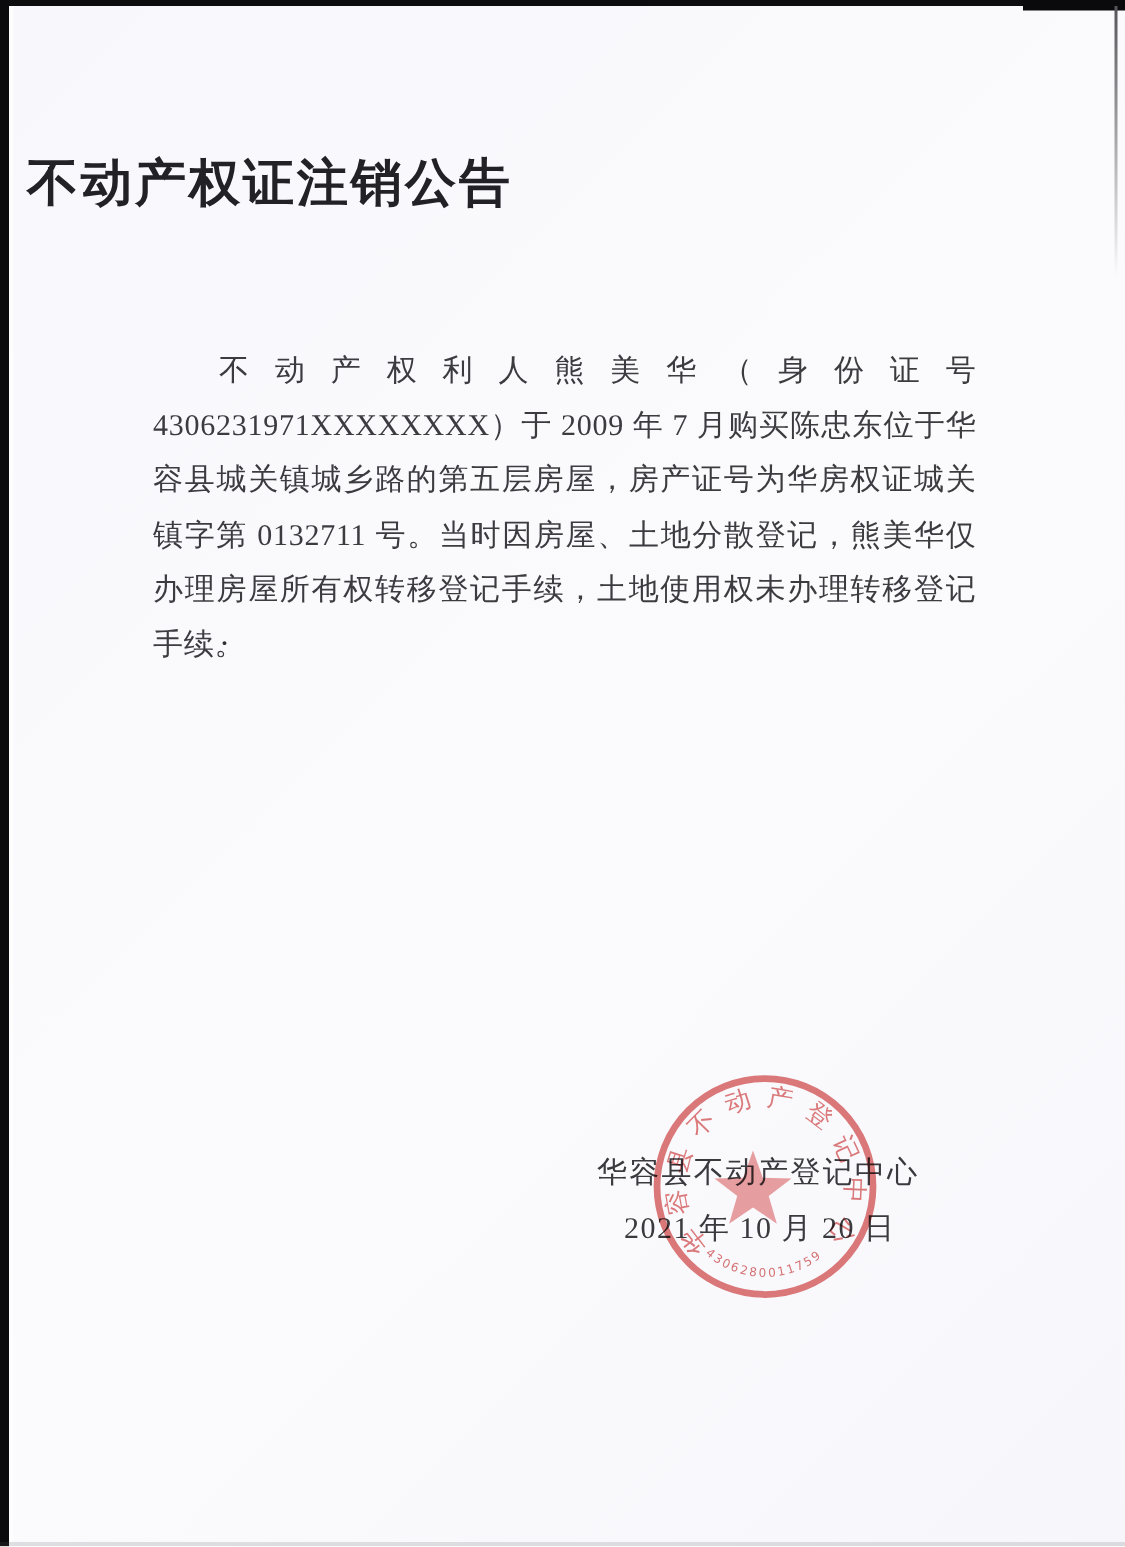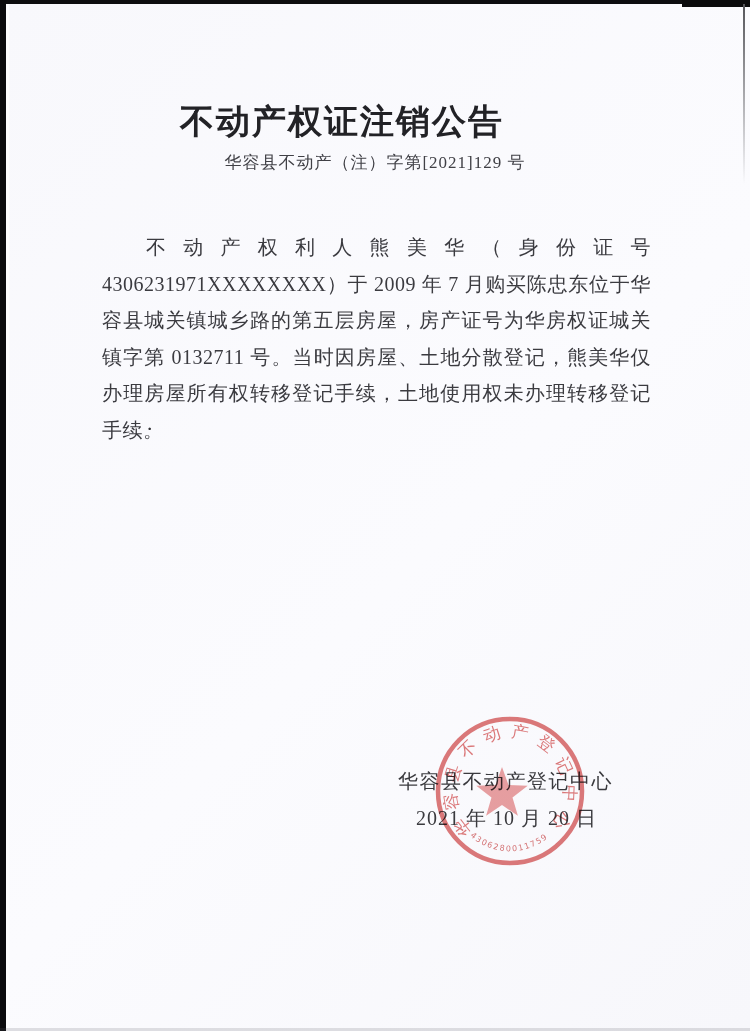--- a/index.html
+++ b/index.html
@@ -37,21 +37,20 @@
     position: absolute; left: 743px; top: 4px; width: 2px; height: 180px;
     background: linear-gradient(#55555a, rgba(120,120,128,0));
   }
   .edge-bottom {
     position: absolute; left: 0; top: 1028px; width: 750px; height: 3px;
     background: rgba(90,90,100,0.18);
   }
   .doc-title {
     position: absolute; left: 0; top: 99px; width: 666px;
     padding-left: 18px; box-sizing: border-box;
-    text-align: center;
     font-size: 34px; font-weight: bold; color: #222226;
     letter-spacing: 2px;
   }
   .doc-number {
     position: absolute; left: 0; top: 151px; width: 750px;
     padding-left: 0px; box-sizing: border-box;
     text-align: center;
     font-size: 17px; color: #404046;
     letter-spacing: 1px;
   }
@@ -95,21 +94,20 @@
 <div class="page">
 
   <div class="edge-top"></div>
   <div class="edge-top-right"></div>
   <div class="edge-left"></div>
   <div class="edge-left-gap"></div>
   <div class="edge-right-line"></div>
   <div class="edge-bottom"></div>
 
   <div class="doc-title">不动产权证注销公告</div>
-  <div class="doc-number">华容县不动产（注）字第[2021]129 号</div>
 
   <div class="body-text">
     <p>不动产权利人熊美华（身份证号 4306231971XXXXXXXX）于 2009 年 7 月购买陈忠东位于华容县城关镇城乡路的第五层房屋，房产证号为华房权证城关镇字第 0132711 号。当时因房屋、土地分散登记，熊美华仅办理房屋所有权转移登记手续，土地使用权未办理转移登记手续。</p>
   </div>
 
   <div class="stray-dot">·</div>
 
   <div class="signature">华容县不动产登记中心</div>
   <div class="sign-date">2021 年 10 月 20 日</div>
 

